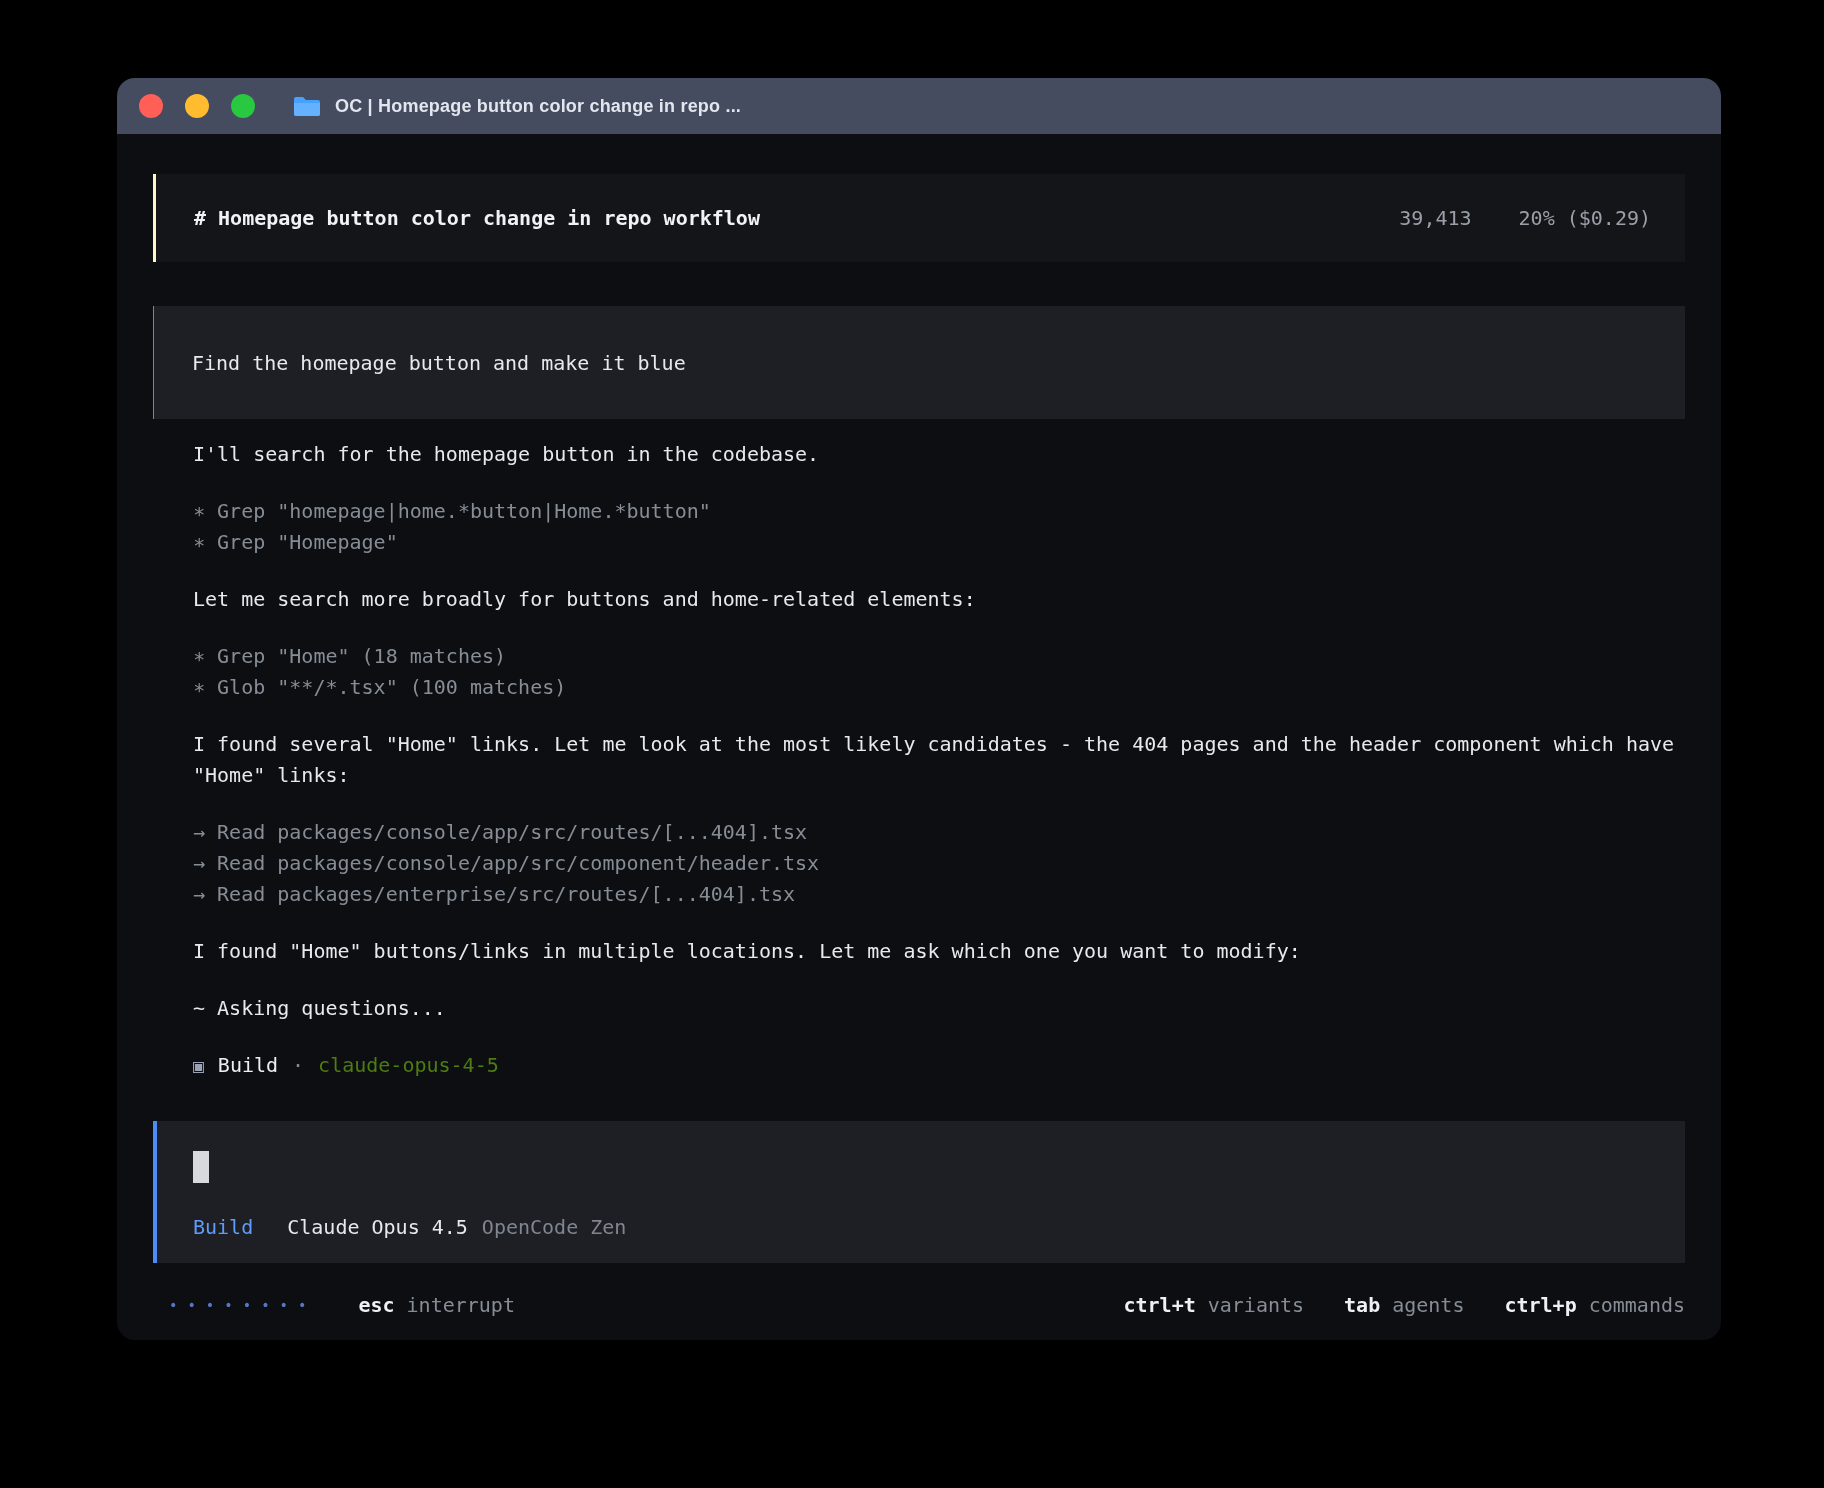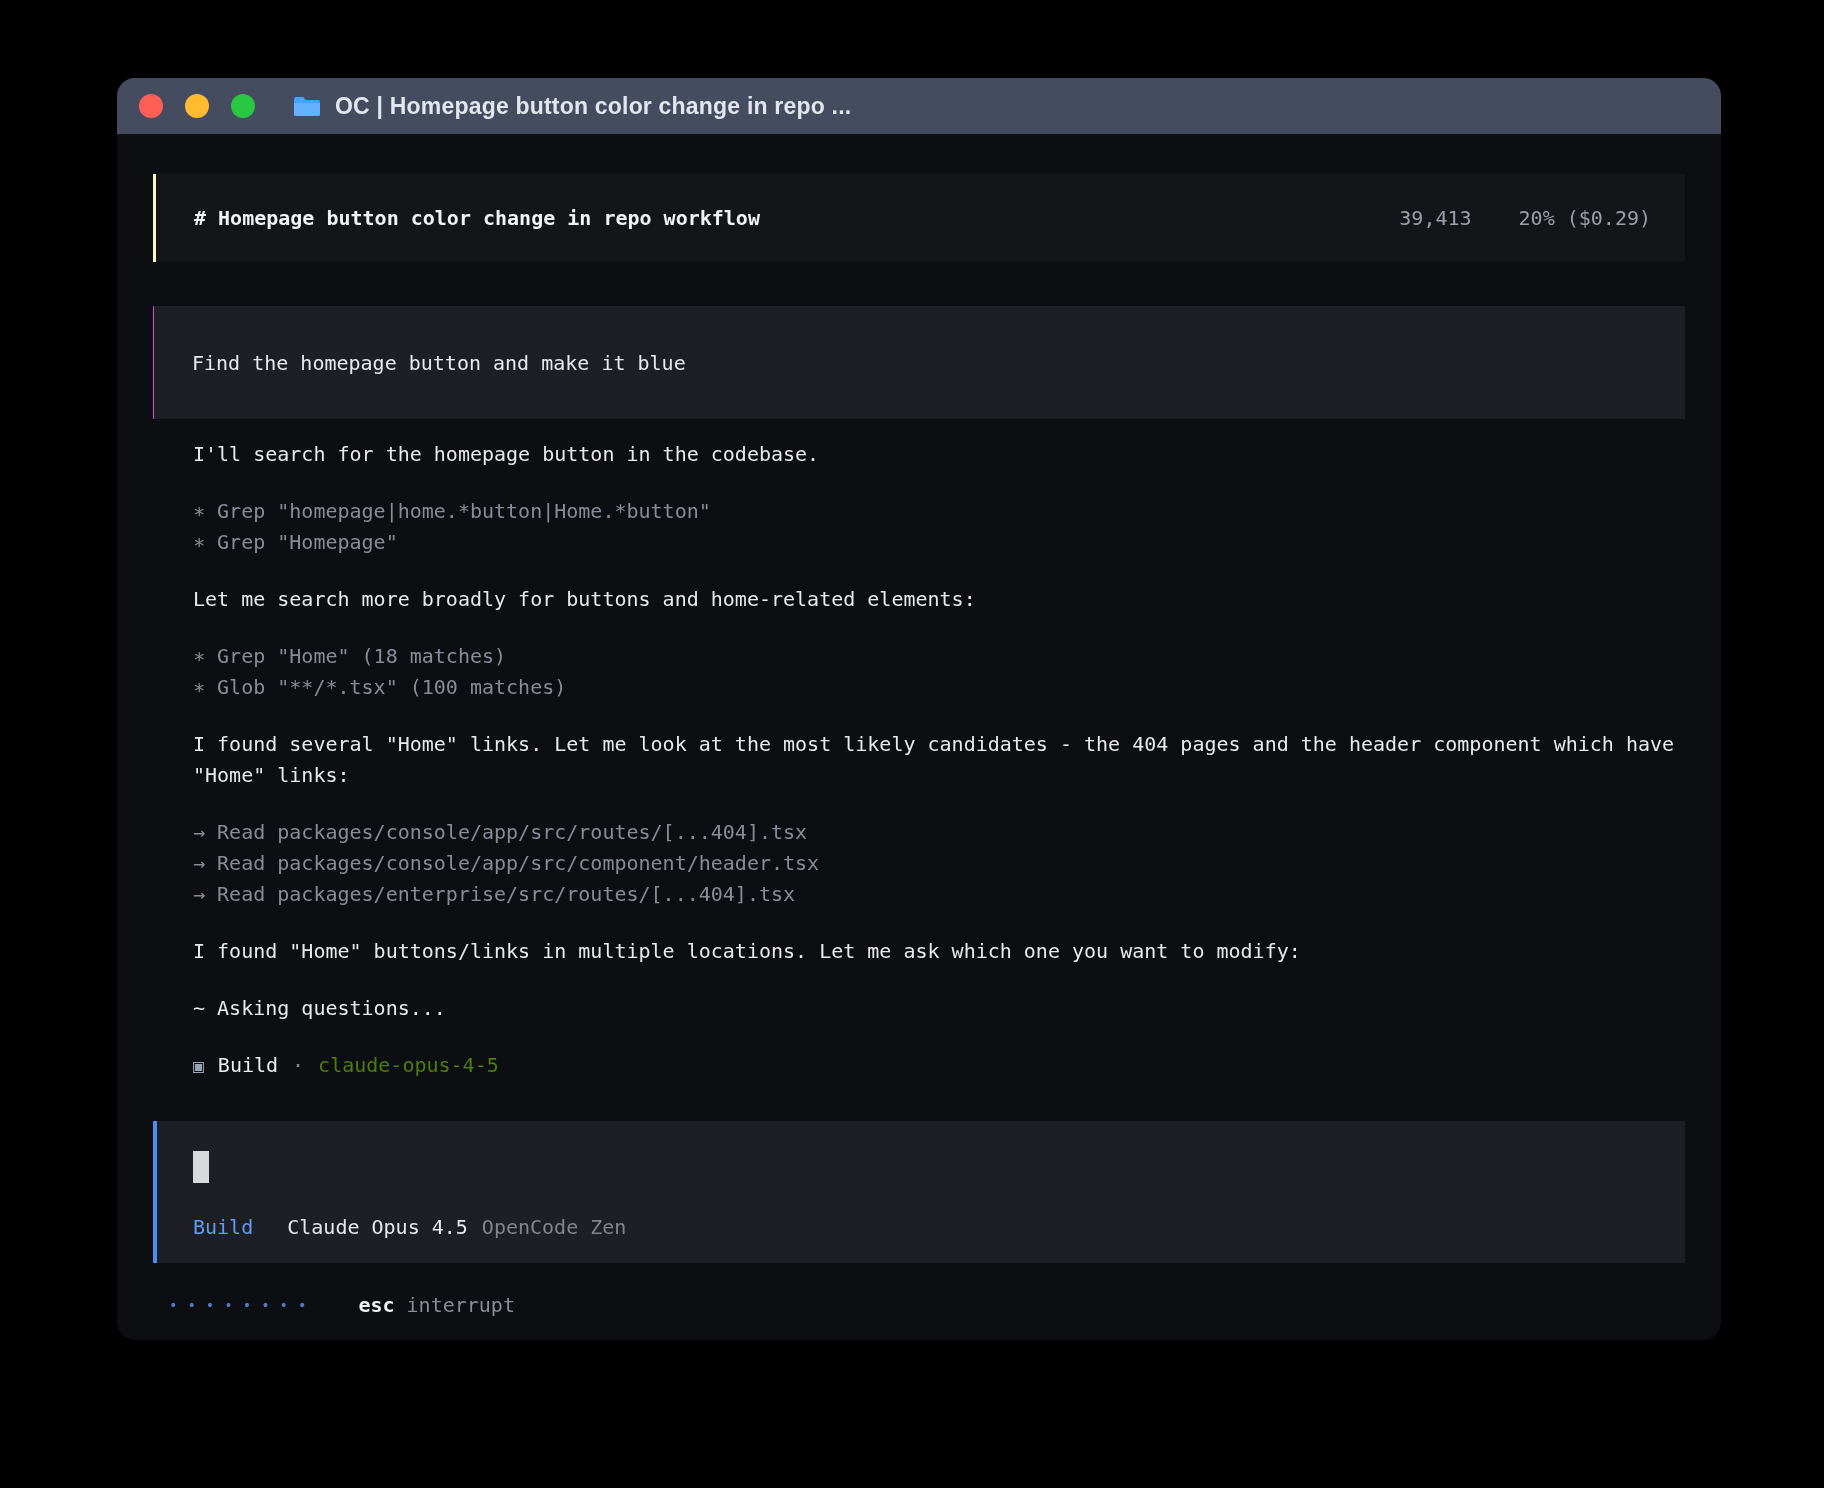--- a/index.html
+++ b/index.html
@@ -27,21 +27,21 @@
   .traffic { display: flex; gap: 22px; align-items: center; }
   .light { width: 24px; height: 24px; border-radius: 50%; display: inline-block; }
   .light.red    { background: #ff5f57; }
   .light.yellow { background: #febc2e; }
   .light.green  { background: #28c840; }
   .title-wrap {
     display: flex; align-items: center; gap: 14px;
     margin-left: 38px;
     font-family: "Liberation Sans", sans-serif;
     font-weight: bold;
-    font-size: 23px;
+    font-size: 18px;
     color: #e2e6ee;
     letter-spacing: 0.2px;
     justify-content: flex-end;
   }
   .folder-icon { display: inline-flex; align-items: center; }
 
   
   .content {
     height: 1206px;
     padding: 40px 36px 0 36px;
@@ -205,16 +205,30 @@
     </div>
 
     <div class="footer">
       <div class="footer-left">
         <span class="spinner-dots">••••••••</span>
         <span class="key-hint">
           <span class="key">esc</span>
           <span class="label">interrupt</span>
         </span>
       </div>
+      <div class="footer-right">
+        <span class="key-hint">
+          <span class="key">ctrl+t</span>
+          <span class="label">variants</span>
+        </span>
+        <span class="key-hint">
+          <span class="key">tab</span>
+          <span class="label">agents</span>
+        </span>
+        <span class="key-hint">
+          <span class="key">ctrl+p</span>
+          <span class="label">commands</span>
+        </span>
+      </div>
     </div>
 
   </div>
 </div>
 
 </body></html>

